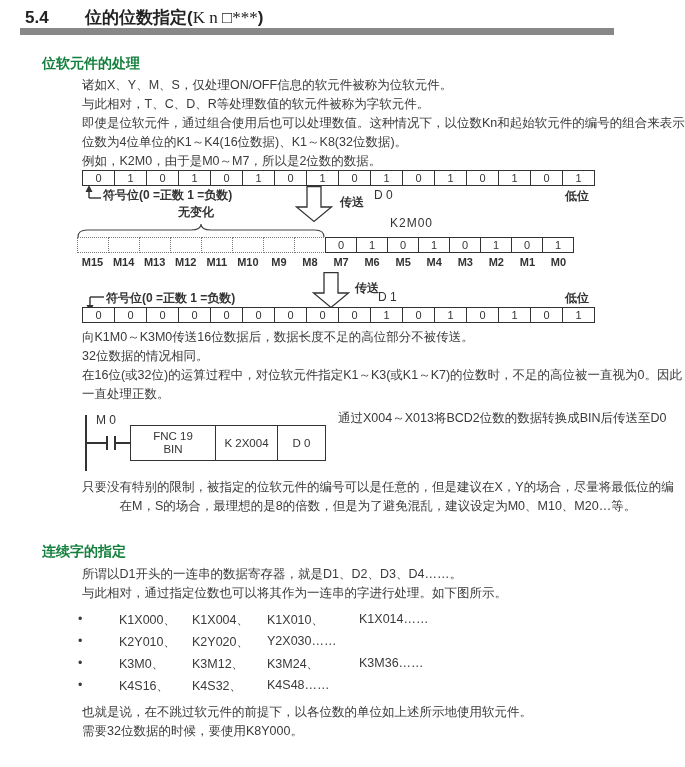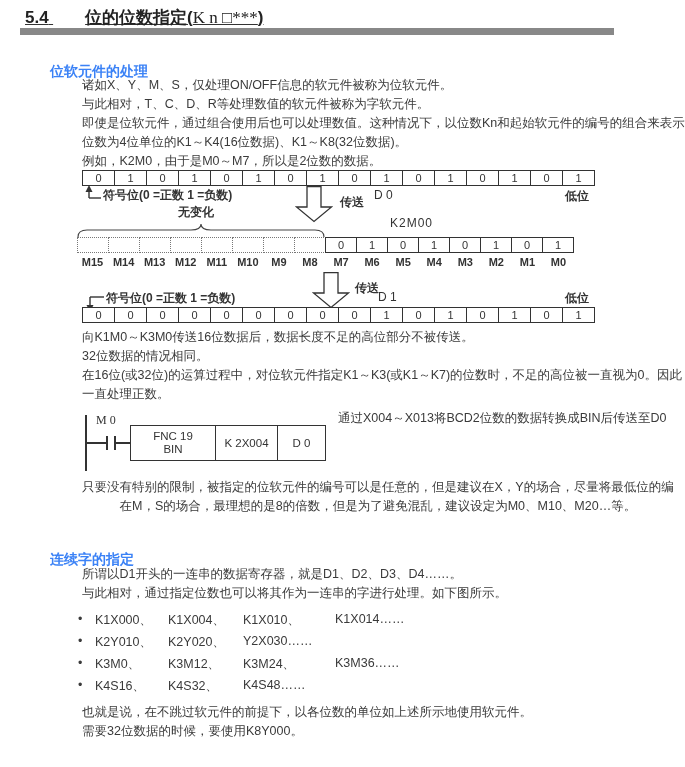--- a/index.html
+++ b/index.html
@@ -7,21 +7,21 @@
     position:relative;width:685px;height:767px;background:#fff;overflow:hidden;
     font-family:"Liberation Sans",sans-serif;color:#333;
   }
   .abs{position:absolute;}
   
   .sec-num{font-size:17px;font-weight:bold;color:#222;}
   .sec-title{font-size:17px;font-weight:bold;color:#222;}
   .sec-title .code{font-family:"Liberation Serif",serif;font-weight:normal;}
   .rule{background:#888;height:7px;}
   
-  h2{margin:8px;font-size:14px;font-weight:bold;color:#3b82f6;}
+  h2{margin:0;font-size:14px;font-weight:bold;color:#15803d;}
   .para p{margin:0;font-size:12.5px;line-height:19px;color:#3a3a3a;white-space:nowrap;}
   
   .bitrow{display:flex;}
   .bit{box-sizing:border-box;height:16px;border:1px solid #333;margin-left:-1px;
        font-size:11px;line-height:14px;text-align:center;color:#333;background:#fff;}
   .bit:first-child{margin-left:0;}
   .bit.blank{border:1px dotted #777;background:#fff;}
   .w33 .bit{width:33px;}
   .w32 .bit{width:32px;}
   .mrow{display:flex;width:497px;font-weight:bold;}
@@ -33,31 +33,31 @@
   .lbox{display:flex;border:1px solid #333;background:#fff;}
   .lcell{box-sizing:border-box;border-left:1px solid #333;display:flex;flex-direction:column;
          justify-content:center;align-items:center;font-size:11.5px;line-height:13px;color:#333;}
   .lcell:first-child{border-left:none;}
   .ann{font-size:12.5px;color:#3a3a3a;white-space:nowrap;margin-left:48px;}
   
   .lrow{display:flex;height:22px;align-items:flex-start;font-size:12.5px;color:#3a3a3a;}
   .lrow .bullet{width:17px;text-align:left;}
   .lcells{display:flex;}
   .lcells span{display:inline-block;white-space:nowrap;}
-  .lcells span:nth-child(1){width:73px;}
+  .lcells span:nth-child(1){width:73px;margin-left:24px;}
   .lcells span:nth-child(2){width:75px;}
   .lcells span:nth-child(3){width:92px;}
   svg{display:block;}
 </style>
 </head>
 <body>
 
 <div class="page">
 
-  <div class="abs" style="left:25px;top:6px;text-decoration:underline;">
+  <div class="abs" style="left:25px;top:6px;">
     <span class="sec-num">5.4</span>
     <span class="sec-title" style="margin-left:32px;"><span>位的位数指定(</span><span class="code">K n □***</span><span>)</span></span>
   </div>
   <div class="abs rule" style="left:20px;top:28px;width:594px;"></div>
 
   <h2 class="abs" style="left:42px;top:55px;">位软元件的处理</h2>
   <div class="abs para" style="left:82px;top:76px;">
       <p>诸如X、Y、M、S，仅处理ON/OFF信息的软元件被称为位软元件。</p>
       <p>与此相对，T、C、D、R等处理数值的软元件被称为字软元件。</p>
       <p>即使是位软元件，通过组合使用后也可以处理数值。这种情况下，以位数Kn和起始软元件的编号的组合来表示。</p>
@@ -180,21 +180,21 @@
   <div class="abs para" style="left:82px;top:328px;">
       <p>向K1M0～K3M0传送16位数据后，数据长度不足的高位部分不被传送。</p>
       <p>32位数据的情况相同。</p>
       <p>在16位(或32位)的运算过程中，对位软元件指定K1～K3(或K1～K7)的位数时，不足的高位被一直视为0。因此，</p>
       <p>一直处理正数。</p>
     </div>
 
   <div class="abs" style="left:0;top:408px;width:685px;height:64px;">
     <div class="abs ann" style="left:290px;top:2px;">通过X004～X013将BCD2位数的数据转换成BIN后传送至D0</div>
     <div class="abs line" style="left:85px;top:7px;width:1.5px;height:56px;"></div>
-    <div class="abs dlabel" style="left:96px;top:5px;font-family:Liberation Serif, serif;">M 0</div>
+    <div class="abs dlabel" style="left:96px;top:5px;">M 0</div>
     <div class="abs line" style="left:85px;top:34px;width:22px;height:1.5px;"></div>
     <div class="abs line" style="left:106px;top:28px;width:2px;height:14px;"></div>
     <div class="abs line" style="left:114px;top:28px;width:2px;height:14px;"></div>
     <div class="abs line" style="left:116px;top:34px;width:14px;height:1.5px;"></div>
     <div class="abs lbox" style="left:130px;top:17px;height:34px;">
       <div class="lcell" style="width:84px;">
         <span>FNC 19</span>
         <span>BIN</span>
       </div>
       <div class="lcell" style="width:62px;">K 2X004</div>

